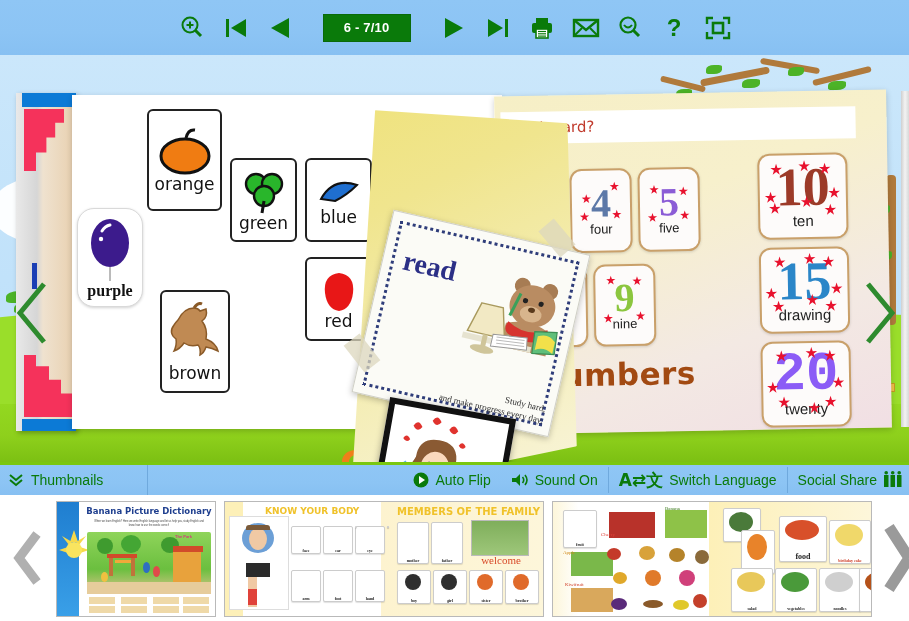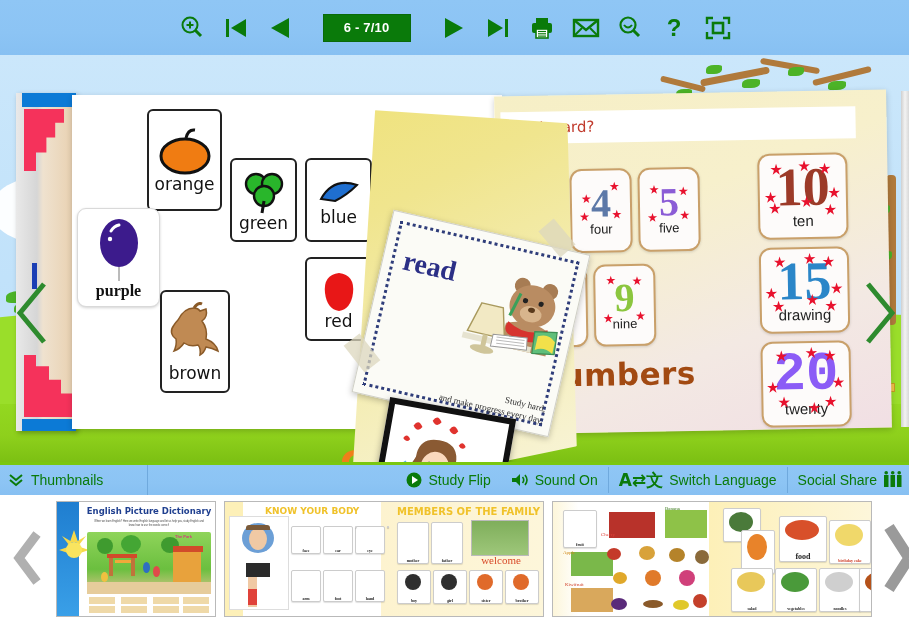--- a/index.html
+++ b/index.html
@@ -364,21 +364,21 @@
         <div class="cap">green</div>
       </div>
 
       <div class="card" style="left:233px;top:63px;width:67px;height:84px;overflow:hidden;">
         <svg width="44" height="34" viewBox="0 0 44 34">
           <path d="M4 24 q12 -22 36 -14 q-10 10 -22 16 z" fill="#1f6fd0" stroke="#111" stroke-width="2"></path>
         </svg>
         <div class="cap">blue</div>
       </div>
 
-      <div class="card soft" style="left:5px;top:113px;width:83px;height:99px;">
+      <div class="card soft" style="left:5px;top:113px;width:66px;height:99px;border-radius:17px;">
         <svg width="46" height="66" viewBox="0 0 46 66">
           <ellipse cx="23" cy="26" rx="19" ry="24" fill="#3c1b8c"></ellipse>
           <path d="M15 14 q3 -5 8 -6" stroke="#fff" stroke-width="3" fill="none" stroke-linecap="round"></path>
           <circle cx="14" cy="22" r="2.2" fill="#fff"></circle>
           <path d="M23 50 l0 14" stroke="#777" stroke-width="1" fill="none"></path>
         </svg>
         <div class="cap">purple</div>
       </div>
 
 
@@ -578,21 +578,21 @@
       <span class="lbl">Thumbnails</span>
     </div>
 
     <div class="bb-spacer"></div>
 
     <div class="bb-item">
       <svg width="16" height="16" viewBox="0 0 16 16">
         <circle cx="8" cy="8" r="7.5" fill="#0a7a0a"></circle>
         <polygon points="6,4 6,12 12,8" fill="#ffffff"></polygon>
       </svg>
-      <span>Study Flip</span>
+      <span>Auto Flip</span>
     </div>
 
     <div class="bb-item">
       <svg width="18" height="16" viewBox="0 0 18 16">
         <polygon points="1,6 5,6 9,2 9,14 5,10 1,10" fill="#0a7a0a"></polygon>
         <path d="M11.5 5 q2.5 3 0 6" fill="none" stroke="#0a7a0a" stroke-width="1.6"></path>
         <path d="M14 3 q4 5 0 10" fill="none" stroke="#0a7a0a" stroke-width="1.6"></path>
       </svg>
       <span>Sound On</span>
     </div>
@@ -634,21 +634,21 @@
         <svg width="30" height="40" viewBox="0 0 30 40" style="position:absolute;left:2px;top:28px;">
           <g fill="#f7d94a">
               <polygon points="15,0 19,12 11,12"></polygon>
               <polygon points="0,20 12,16 12,24"></polygon>
           <polygon points="30,20 18,16 18,24"></polygon>
               <polygon points="3,6 13,12 10,15"></polygon>
               <polygon points="27,6 17,12 20,15"></polygon>
             </g>
           <circle cx="15" cy="20" r="8" fill="#f9e45f"></circle>
         </svg>
-        <div class="t-title" style="position:absolute;left:28px;top:4px;width:128px;text-align:center;font-size:8.5px;">English Picture Dictionary</div>
+        <div class="t-title" style="position:absolute;left:28px;top:4px;width:128px;text-align:center;font-size:8.5px;">Banana Picture Dictionary</div>
         <div style="position:absolute;left:36px;top:18px;width:112px;font-size:2.6px;line-height:1.45;color:#444;text-align:center;">When we learn English? Here we write English language and let us help you, study English and know how to use the words correct!</div>
         <div style="position:absolute;left:30px;top:30px;width:124px;height:62px;background:linear-gradient(#8fd45a,#6bbf3f 60%,#e0c58e);border-radius:2px;">
           <div class="blob" style="left:10px;top:6px;width:16px;height:16px;background:#3f9b2f;"></div>
           <div class="blob" style="left:34px;top:3px;width:20px;height:18px;background:#44a634;"></div>
           <div class="blob" style="left:74px;top:5px;width:18px;height:16px;background:#3f9b2f;"></div>
           <div style="position:absolute;left:20px;top:22px;width:30px;height:4px;background:#d14b2a;"></div>
           <div style="position:absolute;left:22px;top:26px;width:4px;height:18px;background:#c0733a;"></div>
           <div style="position:absolute;left:44px;top:26px;width:4px;height:18px;background:#c0733a;"></div>
           <div style="position:absolute;left:28px;top:28px;width:16px;height:3px;background:#f0a93a;"></div>
           <div style="position:absolute;left:86px;top:16px;width:28px;height:42px;background:#e8a23c;border-radius:2px;"></div>

